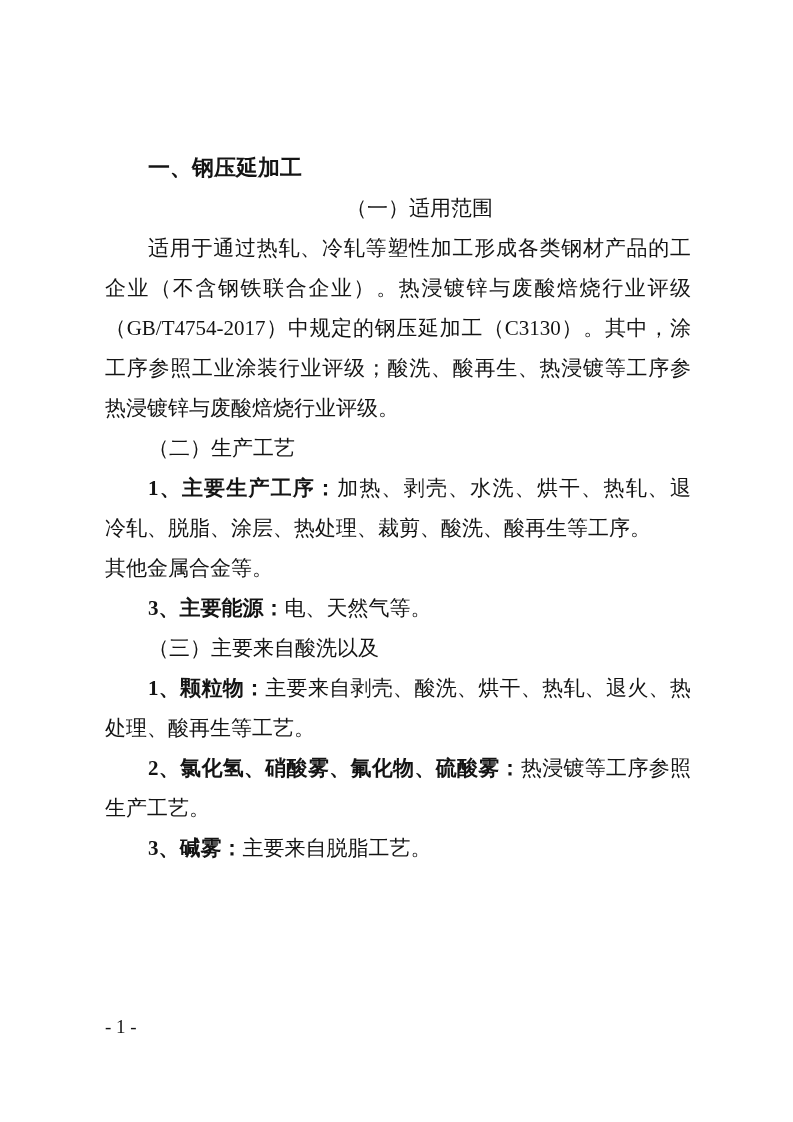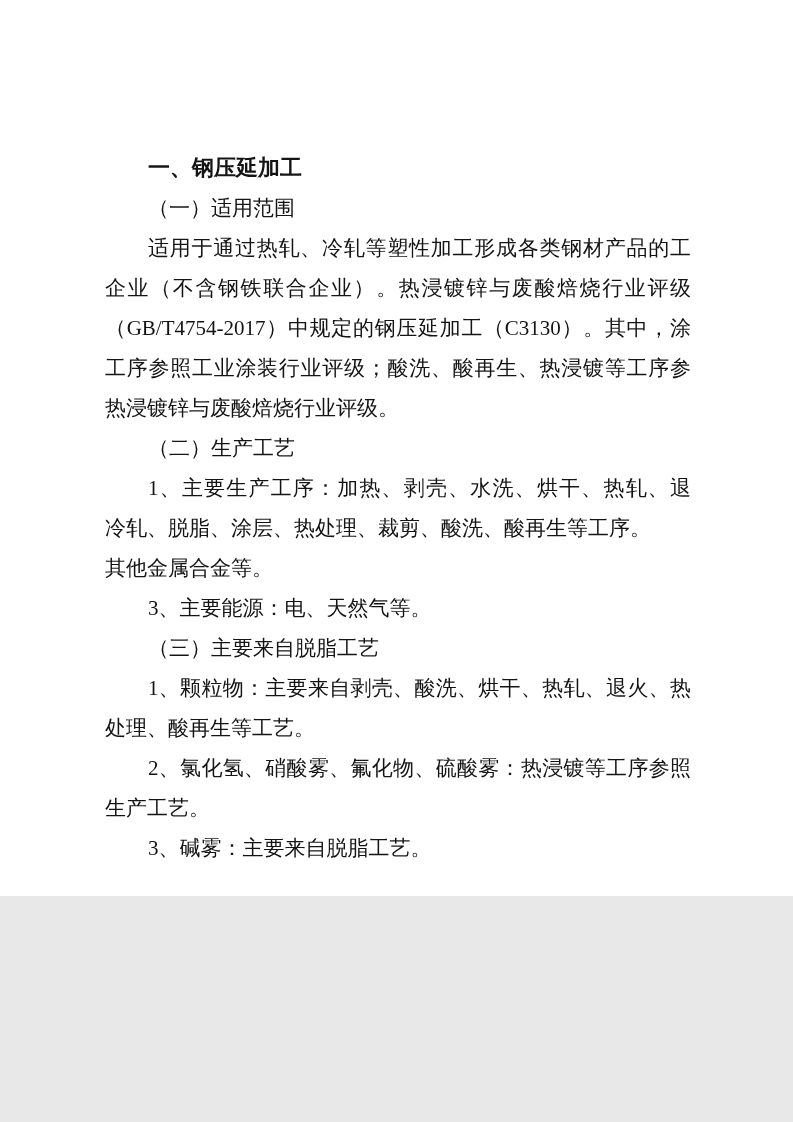--- a/index.html
+++ b/index.html
@@ -3,21 +3,21 @@
 <meta charset="utf-8">
 <style>
   html, body {
     margin: 0;
     padding: 0;
     background: #e8e8e8;
   }
   .page {
     position: relative;
     width: 793px;
-    height: 896px;
+    height: 1122px;
     margin: 0 auto;
     background: #ffffff;
     font-family: "Liberation Serif", "DejaVu Serif", serif;
     color: #141414;
     overflow: hidden;
   }
   .textblock {
     position: absolute;
     left: 105px;
     top: 148px;
@@ -37,50 +37,50 @@
   }
   .line.h1 {
     font-family: "Liberation Sans", "DejaVu Sans", sans-serif;
     font-weight: bold;
     font-size: 22px;
   }
   .line.sub {
     font-size: 21px;
   }
   .prefix {
-    font-weight: normal;
+    font-weight: bold;
   }
   .footer {
     position: absolute;
     left: 105px;
     top: 1012px;
     height: 30px;
     line-height: 30px;
     font-size: 19px;
     color: #141414;
   }
 </style>
 </head>
 <body>
 
 <div class="page">
   <div class="textblock">
       <div class="line h1" style="padding-left: 43px;"><span>一、钢压延加工</span></div>
-      <div class="line sub" style="padding-left: 43px;"><span>（一）适用范围</span></div>
+      <div class="line sub" style="padding-left: 43px; text-align: center;"><span>（一）适用范围</span></div>
       <div class="line body justify" style="padding-left: 43px;"><span>适用于通过热轧、冷轧等塑性加工形成各类钢材产品的工业</span></div>
       <div class="line body justify"><span>企业（不含钢铁联合企业）。热浸镀锌与废酸焙烧行业评级</span></div>
       <div class="line body justify"><span>（GB/T4754-2017）中规定的钢压延加工（C3130）。其中，涂层</span></div>
       <div class="line body justify"><span>工序参照工业涂装行业评级；酸洗、酸再生、热浸镀等工序参照</span></div>
       <div class="line body"><span>热浸镀锌与废酸焙烧行业评级。</span></div>
       <div class="line sub" style="padding-left: 43px;"><span>（二）生产工艺</span></div>
       <div class="line body justify" style="padding-left: 43px;"><span class="prefix">1、主要生产工序：</span><span>加热、剥壳、水洗、烘干、热轧、退火、</span></div>
       <div class="line body"><span>冷轧、脱脂、涂层、热处理、裁剪、酸洗、酸再生等工序。</span></div>
       <div class="line body"><span>其他金属合金等。</span></div>
       <div class="line body" style="padding-left: 43px;"><span class="prefix">3、主要能源：</span><span>电、天然气等。</span></div>
-      <div class="line sub" style="padding-left: 43px;"><span>（三）主要来自脱脂工艺</span></div>
+      <div class="line sub" style="padding-left: 43px;"><span>（三）主要来自酸洗以及</span></div>
       <div class="line body justify" style="padding-left: 43px;"><span class="prefix">1、颗粒物：</span><span>主要来自剥壳、酸洗、烘干、热轧、退火、热</span></div>
       <div class="line body"><span>处理、酸再生等工艺。</span></div>
       <div class="line body justify" style="padding-left: 43px;"><span class="prefix">2、氯化氢、硝酸雾、氟化物、硫酸雾：</span><span>热浸镀等工序参照</span></div>
       <div class="line body"><span>生产工艺。</span></div>
       <div class="line body" style="padding-left: 43px;"><span class="prefix">3、碱雾：</span><span>主要来自脱脂工艺。</span></div>
     </div>
   <div class="footer">- 1 -</div>
 </div>
 
 </body></html>

